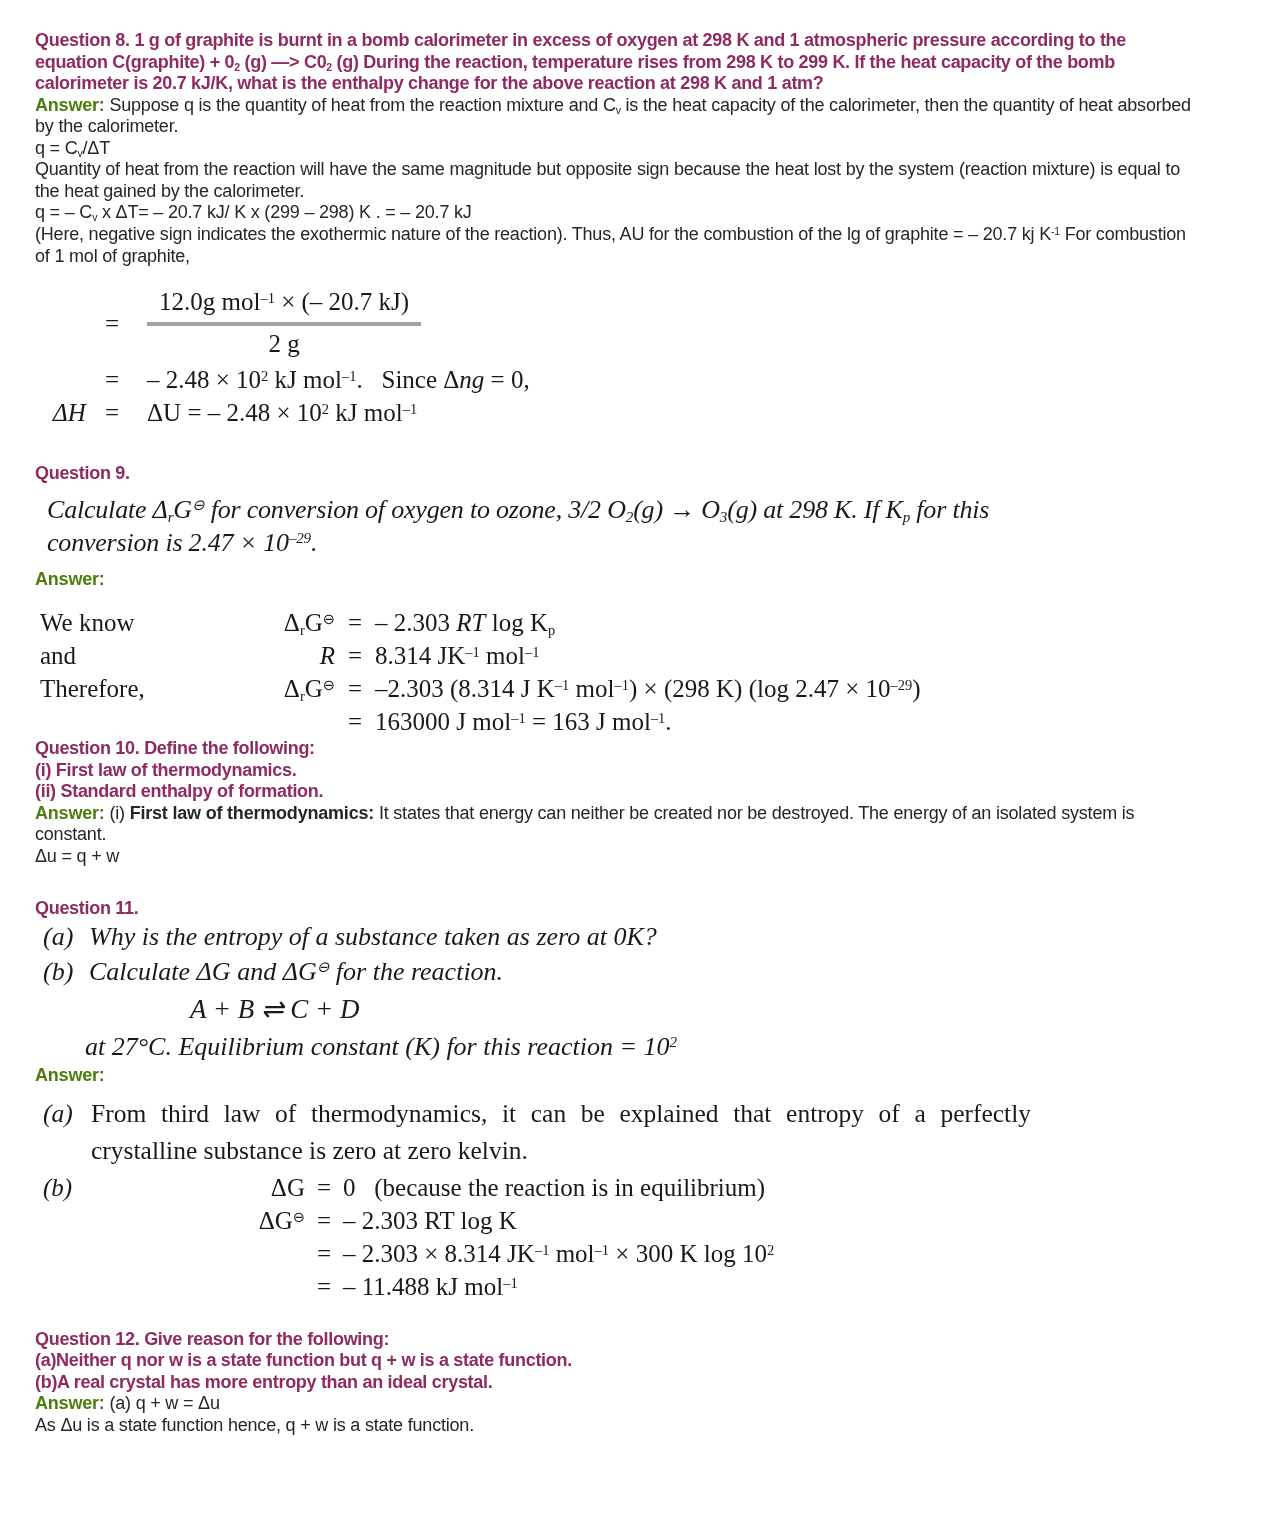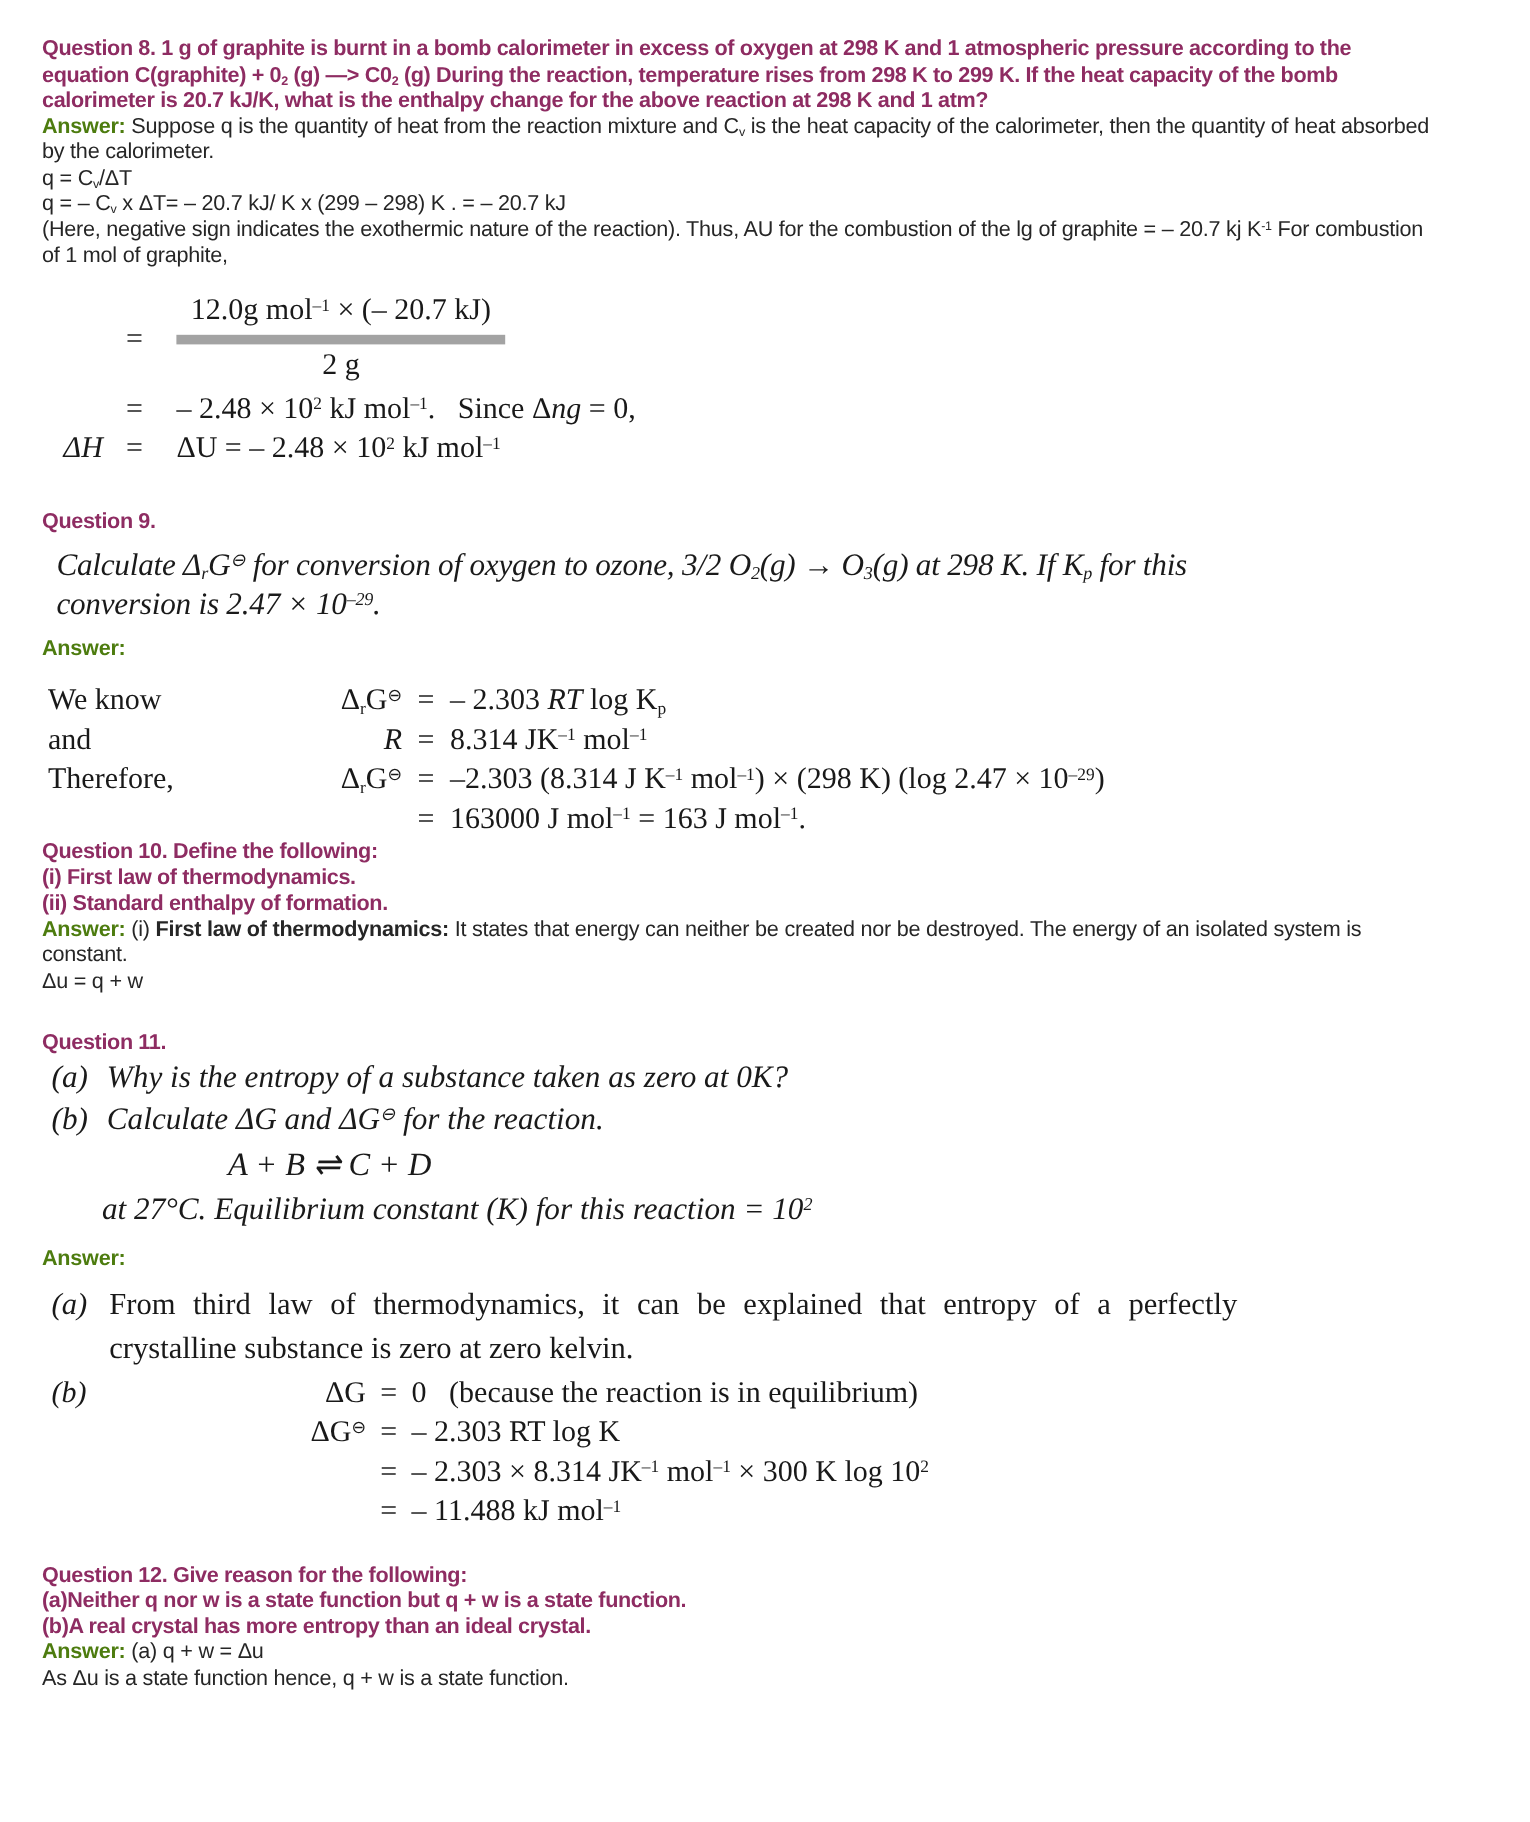--- a/index.html
+++ b/index.html
@@ -22,42 +22,42 @@
   sup { vertical-align:0.5em; }
 
   
   .math8 { font-family:"Liberation Serif", serif; font-size:25px; color:#191919; margin:20px 0 0 18px; }
   .math8 .mrow { display:flex; align-items:baseline; line-height:33px; }
   .math8 .mrow.frow { align-items:center; margin-bottom:4px; }
   .math8 .lhs { width:52px; font-style:italic; }
   .math8 .meq { width:42px; }
   .math8 .mtx { white-space:pre-wrap; }
   .frac { display:inline-block; text-align:center; }
-  .frac .num { display:block; padding:0 12px 5px 12px; border-bottom:8px solid #a3a3a3; line-height:30px; }
+  .frac .num { display:block; padding:0 12px 5px 12px; border-bottom:4px solid #a3a3a3; line-height:30px; }
   .frac .den { display:block; padding-top:3px; line-height:30px; }
 
   
   .sec-q9 { margin-top:34px; }
   .q9q { font-family:"Liberation Serif", serif; font-style:italic; font-size:26px; line-height:33px; color:#1a1a1a; margin:8px 0 10px 12px; letter-spacing:-0.2px; }
   .eqset { font-family:"Liberation Serif", serif; font-size:25px; color:#191919; margin:16px 0 0 5px; }
   .eqrow { display:flex; line-height:33px; }
   .eqrow .lab { width:200px; }
   .eqrow .elhs { width:95px; text-align:right; }
   .eqrow .eeq { width:40px; text-align:center; }
   .eqrow .erhs { white-space:pre-wrap; }
 
   
   .sec-q10 { }
 
   
   .sec-q11 { margin-top:30px; }
   .qitem { display:flex; font-family:"Liberation Serif", serif; font-style:italic; font-size:26px; line-height:35px; color:#1a1a1a; margin-left:8px; }
   .qitem .mk { width:46px; }
   .reaction { font-family:"Liberation Serif", serif; font-style:italic; font-size:27px; line-height:36px; color:#1a1a1a; margin:2px 0 0 155px; }
-  .condition { font-family:"Liberation Serif", serif; font-style:italic; font-size:26px; line-height:36px; color:#1a1a1a; margin:2px 0 12px 50px; }
+  .condition { font-family:"Liberation Serif", serif; font-style:italic; font-size:26px; line-height:36px; color:#1a1a1a; margin:2px 0 0 50px; }
   .ansA { display:flex; font-family:"Liberation Serif", serif; font-size:25.5px; line-height:37px; color:#191919; margin:8px 0 0 8px; }
   .ansA .mk { width:48px; font-style:italic; }
   .ansA .tx { width:940px; text-align:justify; }
   .bset { font-family:"Liberation Serif", serif; font-size:25px; color:#191919; margin-top:2px; }
   .brow { display:flex; line-height:33px; }
   .brow .bmk { width:165px; font-style:italic; padding-left:8px; }
   .brow .blhs { width:105px; text-align:right; }
   .brow .beq { width:38px; text-align:center; }
   .brow .brhs { white-space:pre-wrap; }
 
@@ -66,20 +66,21 @@
 </style>
 </head>
 <body>
 
 <div class="page">
 
   <section>
     <p class="mh">Question 8. 1 g of graphite is burnt in a bomb calorimeter in excess of oxygen at 298 K and 1 atmospheric pressure according to the<br>equation C(graphite) + 0<sub>2</sub> (g) —&gt; C0<sub>2</sub> (g) During the reaction, temperature rises from 298 K to 299 K. If the heat capacity of the bomb<br>calorimeter is 20.7 kJ/K, what is the enthalpy change for the above reaction at 298 K and 1 atm?</p>
     <p class="body-p"><span class="ans">Answer:</span><span> Suppose q is the quantity of heat from the reaction mixture and C<sub>v</sub> is the heat capacity of the calorimeter, then the quantity of heat absorbed<br>by the calorimeter.</span></p>
     <p class="body-p">q = C<sub>v</sub>/ΔT</p>
+    <p class="body-p">Quantity of heat from the reaction will have the same magnitude but opposite sign because the heat lost by the system (reaction mixture) is equal to<br>the heat gained by the calorimeter.</p>
     <p class="body-p">q = – C<sub>v</sub> x ΔT= – 20.7 kJ/ K x (299 – 298) K . = – 20.7 kJ</p>
     <p class="body-p">(Here, negative sign indicates the exothermic nature of the reaction). Thus, AU for the combustion of the lg of graphite = – 20.7 kj K<sup>-1</sup> For combustion<br>of 1 mol of graphite,</p>
 
     <div class="math8">
       <div class="mrow frow">
         <span class="lhs"></span>
         <span class="meq">=</span>
         <span class="frac">
           <span class="num">12.0g mol<sup>–1</sup> × (– 20.7 kJ)</span>
           <span class="den">2 g</span>

